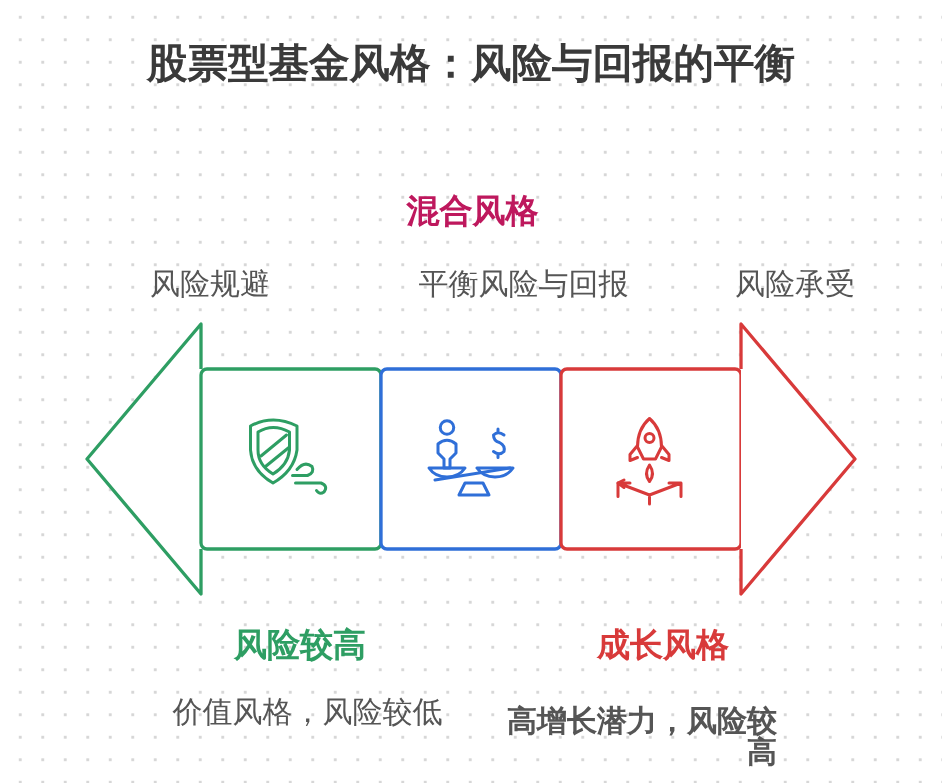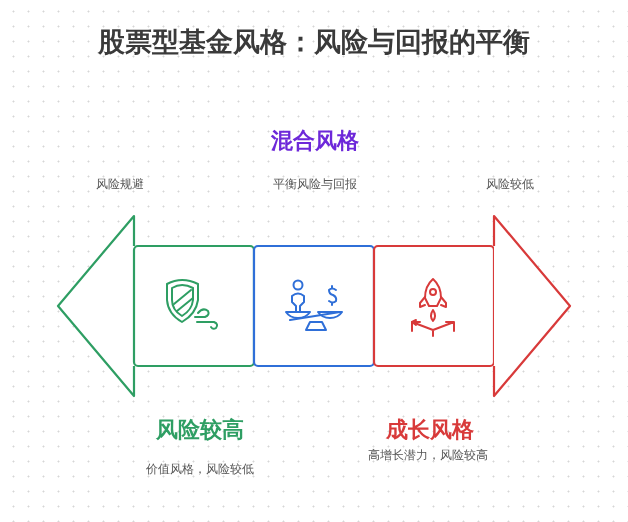--- a/index.html
+++ b/index.html
@@ -3,33 +3,33 @@
 <meta charset="utf-8">
 <style>
   html,body{margin:0;padding:0;}
   body{width:628px;height:522px;position:relative;overflow:hidden;background:#fff;
     background-image:radial-gradient(circle,#d6d6d6 0.9px,transparent 1.1px);
     background-size:15px 15px;background-position:6px 4px;
     font-family:"DejaVu Sans","Liberation Sans",sans-serif;}
   .abs{position:absolute;}
   .title{left:0;width:628px;top:24px;text-align:center;font-size:27px;font-weight:bold;color:#3a3a3a;box-sizing:border-box;}
   .heading{font-size:22px;font-weight:bold;text-align:center;}
-  .sub{font-size:12px;color:#555;text-align:center;}
+  .sub{font-size:20px;color:#555;text-align:right;}
   svg.diagram{position:absolute;left:0;top:0;}
 </style>
 </head>
 <body>
 
 <div class="abs title">股票型基金风格：风险与回报的平衡</div>
 
-<div class="abs heading" style="left:230px;width:170px;top:126px;color:#6d28d9;font-family:Liberation Mono, monospace;">混合风格</div>
+<div class="abs heading" style="left:230px;width:170px;top:126px;color:#be185d;font-family:Liberation Mono, monospace;">混合风格</div>
 
 <div class="abs sub" style="left:60px;width:120px;top:176px;">风险规避</div>
-<div class="abs sub" style="left:225px;width:180px;top:176px;">平衡风险与回报</div>
-<div class="abs sub" style="left:450px;width:120px;top:176px;">风险较低</div>
+<div class="abs sub" style="left:239px;width:180px;top:176px;">平衡风险与回报</div>
+<div class="abs sub" style="left:450px;width:120px;top:176px;">风险承受</div>
 
 <svg class="diagram" width="628" height="522" viewBox="0 0 628 522">
 
   <g fill="#fff" stroke="#2e9e63" stroke-width="2.2" stroke-linejoin="round">
     <path d="M134,246 L134,216 L58,306 L134,396 L134,366"></path>
     <rect x="134" y="246" width="120" height="120" rx="4"></rect>
   </g>
 
   <rect x="254" y="246" width="120" height="120" rx="4" fill="#fff" stroke="#2f6fd8" stroke-width="2.2"></rect>
 
@@ -62,16 +62,16 @@
     <circle cx="433" cy="292" r="3"></circle>
     <path d="M425,297 L420,303 L420,307 L425,305"></path>
     <path d="M441,297 L446,303 L446,307 L441,305"></path>
     <path d="M433,310 Q437,316 433,321 Q429,316 433,310 Z"></path>
     <path d="M412,331 L412,322 L420,322 M412,322 L433,330 L454,322 L446,322 M454,322 L454,331 M433,330 L433,336"></path>
     <path d="M416,320 L412,322 L416,325"></path>
   </g>
 </svg>
 
 <div class="abs heading" style="left:120px;width:160px;top:415px;color:#2e9e63;">风险较高</div>
-<div class="abs heading" style="left:350px;width:160px;top:415px;color:#d83a3a;">成长风格</div>
+<div class="abs heading" style="left:362px;width:160px;top:415px;color:#d83a3a;">成长风格</div>
 
 <div class="abs sub" style="left:105px;width:190px;top:461px;">价值风格，风险较低</div>
-<div class="abs sub" style="left:338px;width:180px;top:445px;line-height:21px;">高增长潜力，风险较高</div>
+<div class="abs sub" style="left:338px;width:180px;top:470px;line-height:21px;font-weight:bold;">高增长潜力，风险较高</div>
 
 </body></html>

